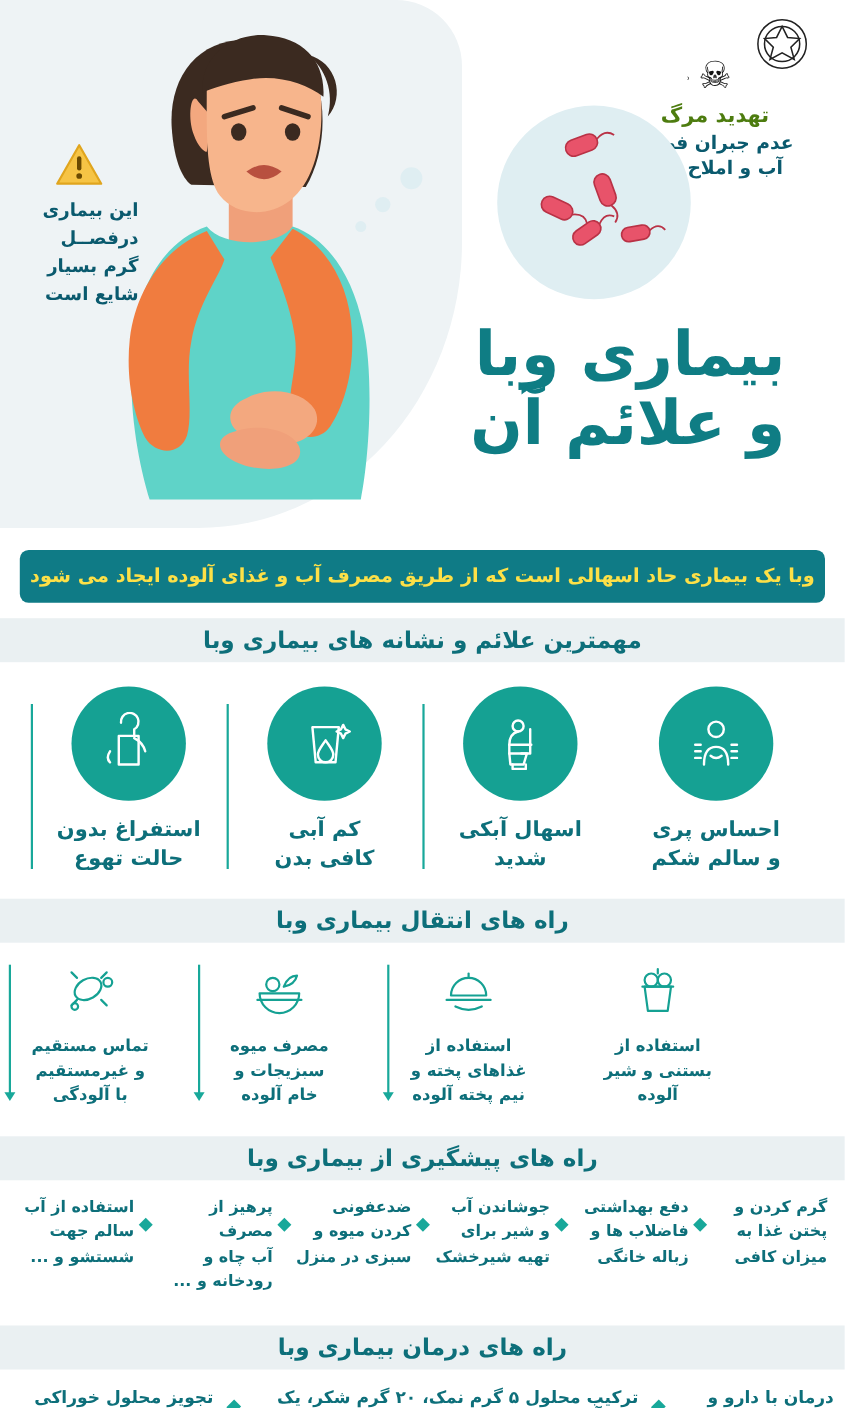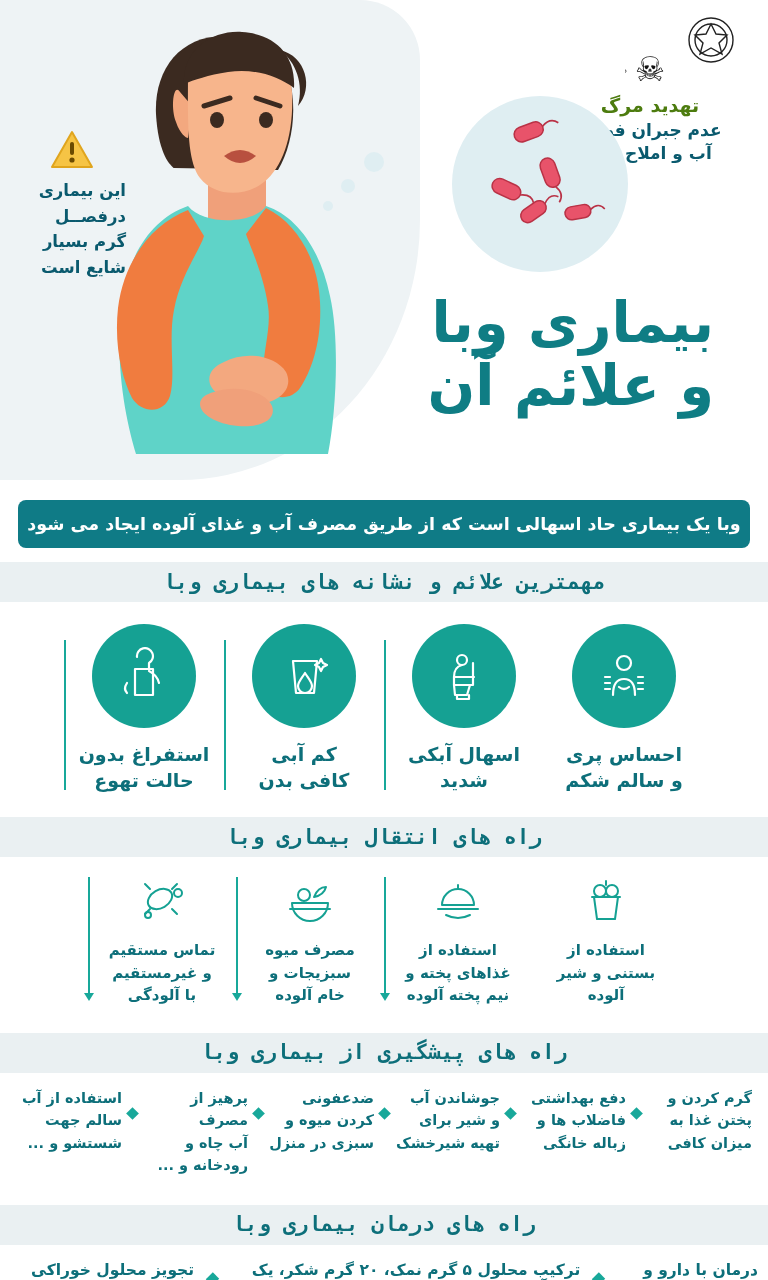--- a/index.html
+++ b/index.html
@@ -109,50 +109,50 @@
     padding-right: 36px;
   }
 
   
   .char { position: absolute; left: 28px; top: 10px; }
 
   
   .banner {
     margin: 0 18px;
     background: #0f7b86;
-    color: #ffffff;
+    color: #fde047;
     border-radius: 8px;
     height: 48px;
     display: flex;
     align-items: center;
     justify-content: center;
     font-size: 17.5px;
     font-weight: bold;
     letter-spacing: -.2px;
   }
 
   
   .sec-head {
     margin: 14px 0 0 0;
     height: 40px;
     background: #eaf0f2;
     display: flex; align-items: center; justify-content: center;
-    font-size: 21px; font-weight: bold; color: #0d6f7a; font-family: Liberation Mono, monospace;
+    font-size: 21px; font-weight: bold; color: #0d6f7a;
   }
 
   
   .symptoms {
     display: flex;
     flex-direction: row-reverse;
     justify-content: center;
     gap: 0;
     padding: 22px 10px 10px 10px;
   }
   .sym {
-    width: 160px;
+    width: 178px;
     text-align: center;
     position: relative;
   }
   .sym-circle {
     width: 104px; height: 104px;
     margin: 0 auto 14px auto;
     border-radius: 50%;
     background: #15a193;
     display: flex; align-items: center; justify-content: center;
   }
@@ -164,22 +164,22 @@
     position: absolute;
     top: 16px; left: 0;
     width: 2px; height: 150px;
     background: #18a89a;
   }
 
   
   .trans {
     display: flex;
     flex-direction: row-reverse;
-    justify-content: center;
     padding: 16px 8px 12px 8px;
+    gap: 24px;
   }
   .tr {
     width: 148px;
     text-align: center;
     position: relative;
     padding: 0 6px;
   }
   .tr-icon {
     width: 56px; height: 56px; margin: 0 auto 10px auto;
     display: flex; align-items: center; justify-content: center;

